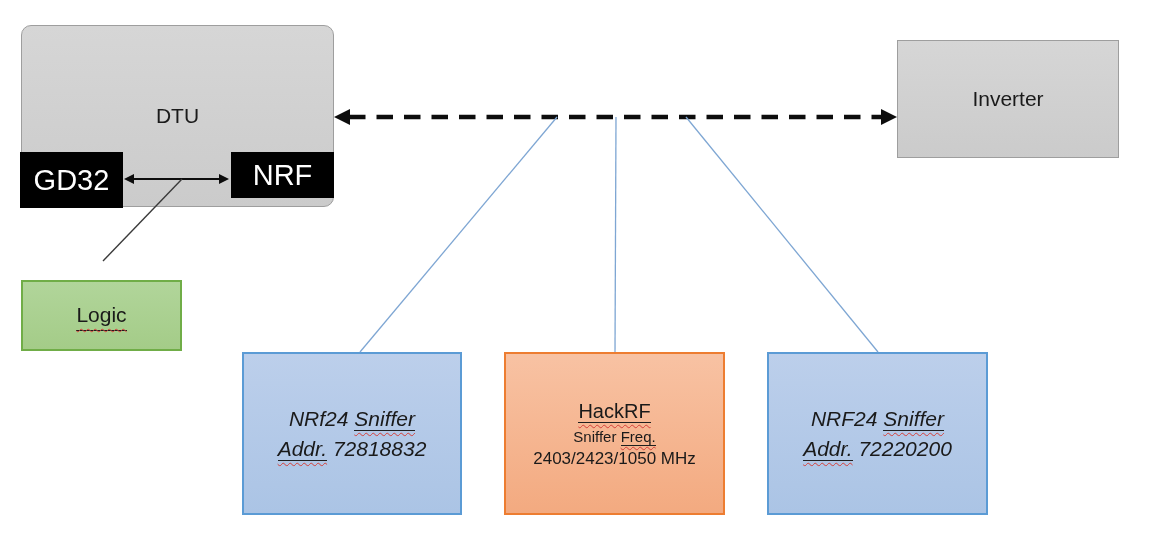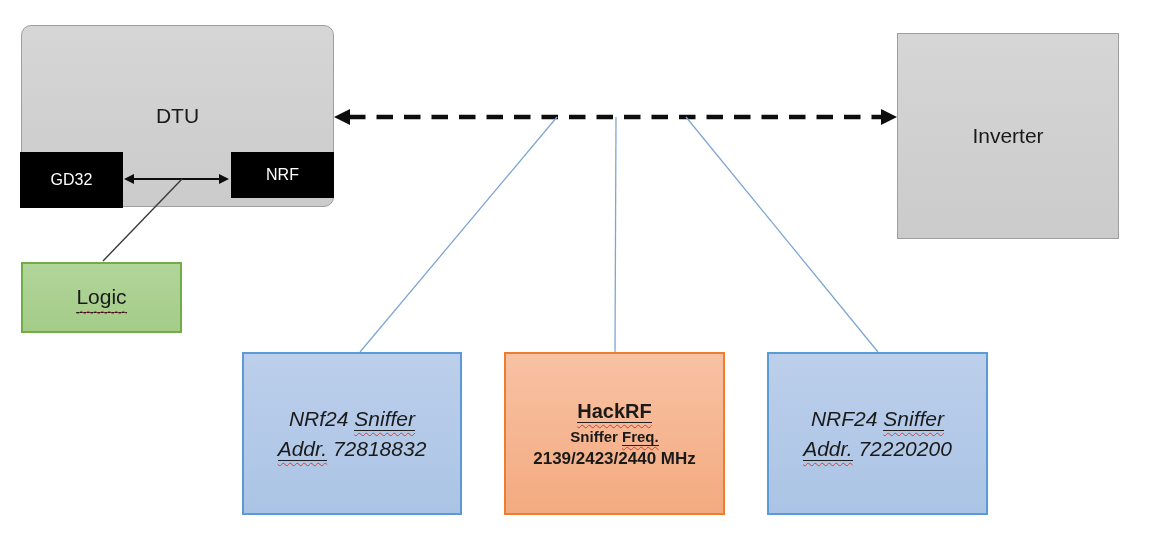--- a/index.html
+++ b/index.html
@@ -22,43 +22,43 @@
     background:linear-gradient(180deg, var(--gray_fill,#d6d6d6), #cbcbcb);
     border:1.5px solid var(--gray_border,#9e9e9e);
   }
   .black-box{
     background:var(--black_fill,#000000);
     color:#ffffff;
   }
   .green-box{
     background:linear-gradient(180deg,#b1d59a, var(--green_fill,#a4cc88));
     border:2px solid var(--green_border,#70ad47);
+    margin-top:18px;
   }
   .blue-box{
     background:linear-gradient(180deg,#bccfeb, var(--blue_fill,#abc4e5));
     border:2px solid var(--blue_border,#5b9bd5);
     font-style:italic;
   }
   .orange-box{
     background:linear-gradient(180deg,#f8c2a3, var(--orange_fill,#f3aa80));
     border:2px solid var(--orange_border,#ed7d31);
-    font-weight:bold;
   }
 
   .dtu      {left:21px;  top:25px;  width:313px; height:182px;border-radius:10px;}
   .gd32     {left:20px;  top:152px; width:103px; height:56px;}
   .nrf      {left:231px; top:152px; width:103px; height:46px;}
   .logic    {left:21px;  top:262px; width:161px; height:71px;}
-  .inverter {left:897px; top:33px;  width:222px; height:206px;}
+  .inverter {left:897px; top:40px;  width:222px; height:118px;}
   .sniffer-left  {left:242px; top:352px; width:220px; height:163px;}
   .hackrf   {left:504px; top:352px; width:221px; height:163px;}
   .sniffer-right {left:767px; top:352px; width:221px; height:163px;}
 
   .t-main{font-size:21px;line-height:30px;white-space:nowrap;}
-  .chip-label{font-size:16px;line-height:24px;text-align:center;}
+  .chip-label{font-size:29px;line-height:24px;text-align:center;}
   .hack-title{font-size:20px;line-height:30px;}
   .hack-sub{font-size:15px;line-height:21px;}
   .hack-freq{font-size:17px;line-height:24px;white-space:nowrap;}
 
   
   .sp{
     border-bottom:1.5px solid #1f1f1f;
     text-decoration:underline wavy var(--squiggle_red,#d43f3a);
     text-decoration-thickness:1.2px;
     text-underline-offset:6px;
@@ -102,21 +102,21 @@
   </div>
 
   <div class="box blue-box sniffer-left">
     <div class="t-main"><span>NRf24</span> <span class="sp">Sniffer</span></div>
     <div class="t-main"><span class="sp">Addr.</span> <span>72818832</span></div>
   </div>
 
   <div class="box orange-box hackrf">
     <div class="hack-title"><span class="sp">HackRF</span></div>
     <div class="hack-sub"><span>Sniffer</span> <span class="sp">Freq.</span></div>
-    <div class="hack-freq">2139/2423/2440 MHz</div>
+    <div class="hack-freq">2403/2423/1050 MHz</div>
   </div>
 
   <div class="box blue-box sniffer-right">
     <div class="t-main"><span>NRF24</span> <span class="sp">Sniffer</span></div>
     <div class="t-main"><span class="sp">Addr.</span> <span>72220200</span></div>
   </div>
 
   <svg class="connectors" viewBox="0 0 1157 543">
 
     <g>

